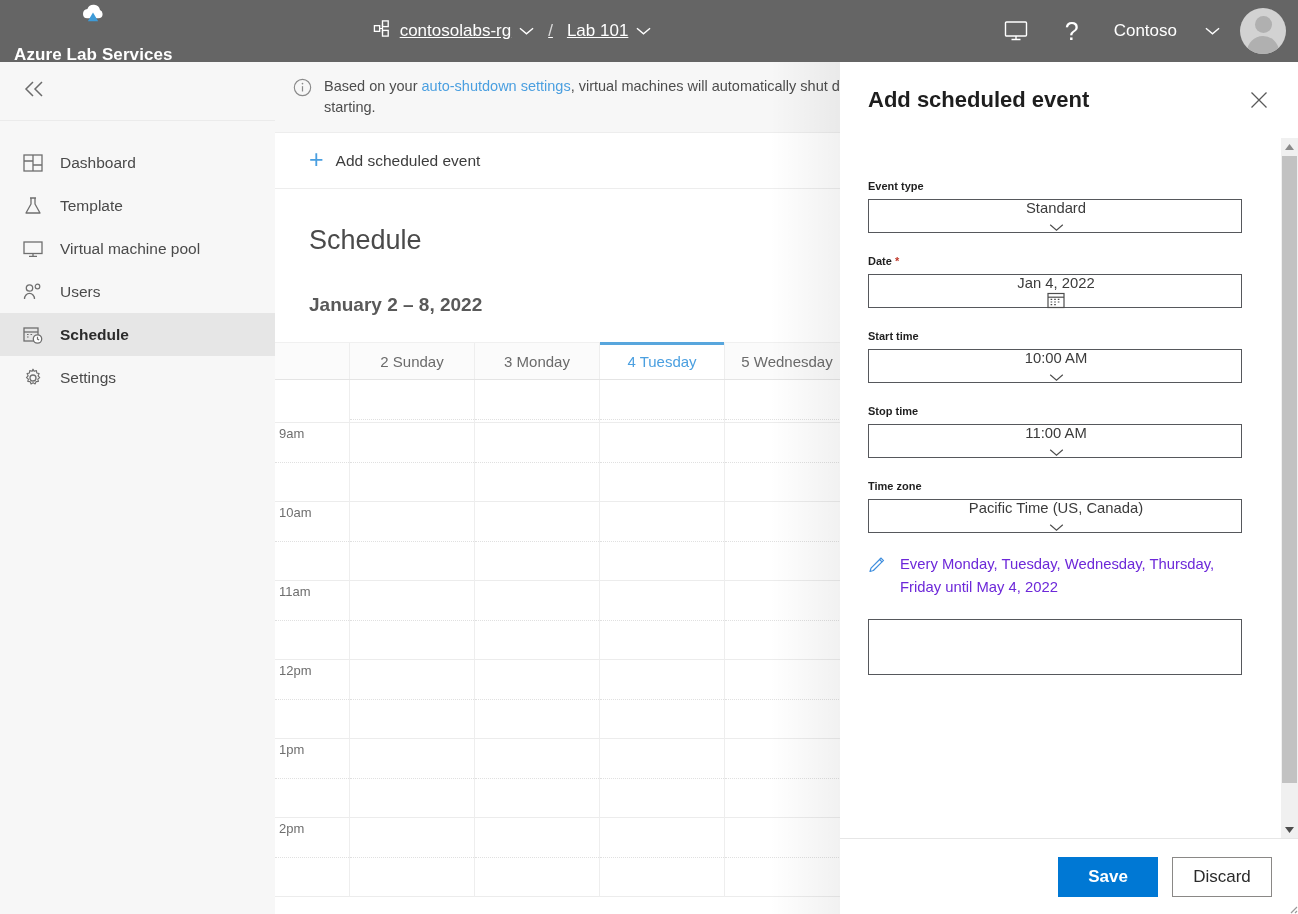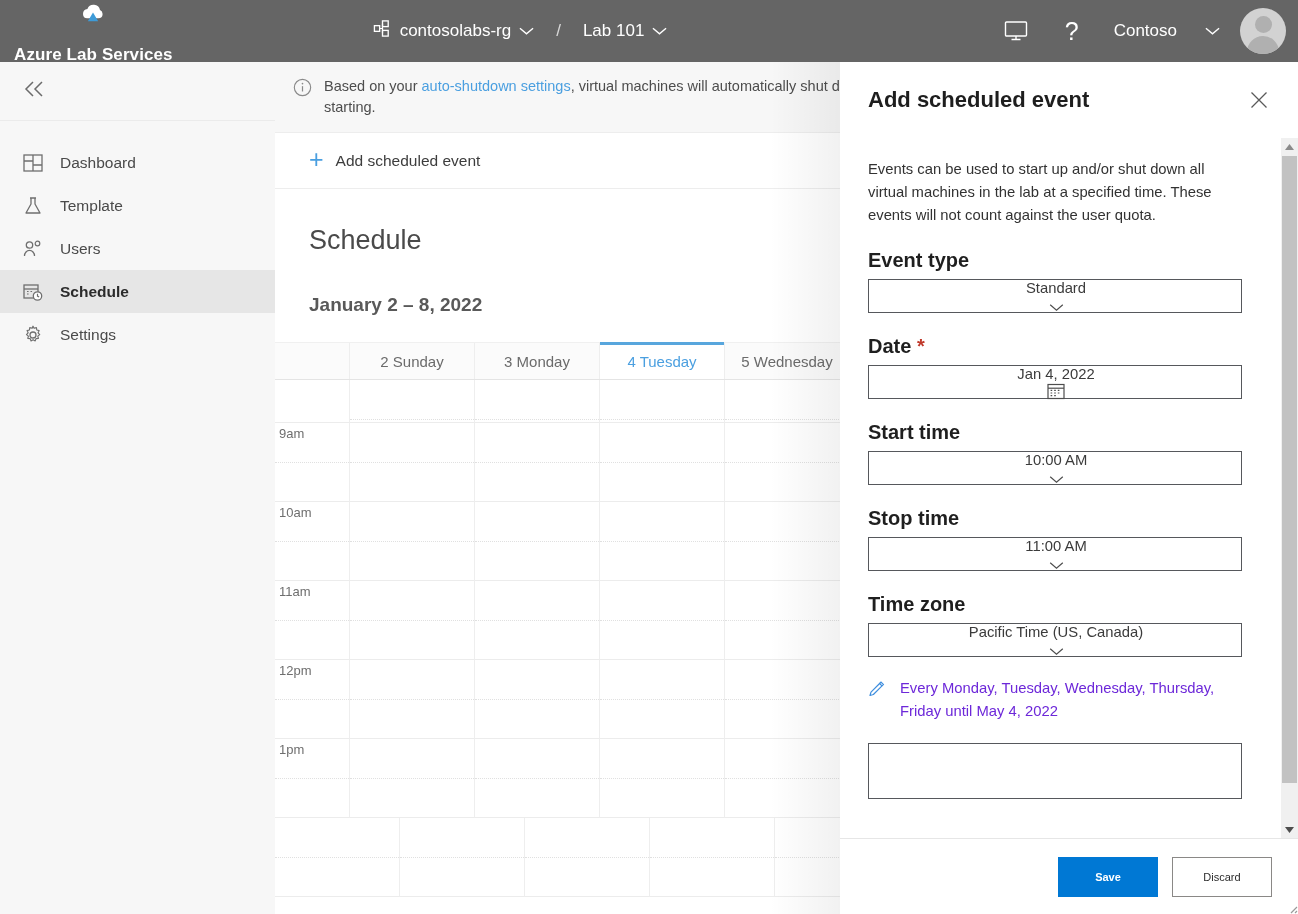--- a/index.html
+++ b/index.html
@@ -14,21 +14,21 @@
   
   .topbar {
     position: absolute; left: 0; top: 0; width: 1298px; height: 62px;
     background: #656565; color: #ffffff;
     display: flex; align-items: center;
   }
   .brand { display: flex; align-items: center; gap: 14px; padding-left: 14px; flex-direction: column; }
   .brand-logo { width: 34px; height: 34px; position: relative; }
   .brand-title { font-size: 17px; font-weight: 700; color: #ffffff; letter-spacing: .1px; }
 
-  .breadcrumb { display: flex; align-items: center; gap: 16px; margin-left: 200px; }
+  .breadcrumb { display: flex; align-items: center; gap: 8px; margin-left: 200px; text-decoration: underline; }
   .bc-item { display: flex; align-items: center; gap: 8px; font-size: 17px; color: #ffffff; cursor: pointer; }
   .bc-sep { font-size: 17px; color: #d8d8d8; margin: 0 6px; }
   .chev { display: inline-block; }
 
   .topright { margin-left: auto; display: flex; align-items: center; gap: 0px; padding-right: 12px; }
   .tr-btn { width: 56px; height: 62px; display: flex; align-items: center; justify-content: center; cursor: pointer; }
   .tenant { display: flex; align-items: center; gap: 28px; font-size: 17px; color: #fff; padding: 0 14px; cursor: pointer; }
   .avatar {
     width: 46px; height: 46px; border-radius: 50%; background: #d2d2d2;
     position: relative; overflow: hidden; margin-left: 6px; flex: none;
@@ -109,21 +109,21 @@
   }
   .panel-head { height: 76px; display: flex; align-items: center; padding: 0 22px 0 28px; flex: none; }
   .panel-title { font-size: 22px; font-weight: 700; color: #1e1e1e; }
   .panel-close { margin-left: auto; width: 34px; height: 34px; display:flex; align-items:center; justify-content:center; cursor: pointer; color:#5a5a5a; font-size: 20px; font-weight: 300;}
 
   .panel-scrollwrap { position: relative; flex: 1 1 auto; overflow: hidden; }
   .panel-body { position: absolute; left: 0; top: 0; width: 430px; height: 100%; padding: 20px 28px 10px 28px; overflow: hidden; }
 
   .intro { font-size: 14.8px; color: #323232; line-height: 23px; }
   .field { margin-top: 22px; }
-  .flabel { font-size: 20px; color: #1f1f1f; font-weight: 700; margin-bottom: 7px; }
+  .flabel { font-size: 11px; color: #1f1f1f; font-weight: 700; margin-bottom: 7px; }
   .req { color: #c0392b; font-weight: 700; }
   .control {
     height: 34px; border: 1px solid #56585c; background: #ffffff;
     display: flex; align-items: center; padding: 0 8px 0 10px; cursor: pointer; flex-direction: column;
   }
   .control .val { font-size: 14.8px; color: #3b3b3b; flex: 1 1 auto; }
   .control .ddi { color: #4d4d4d; flex: none; display:flex; align-items:center; }
   .repeat-row { display: flex; gap: 14px; margin-top: 6px; }
   .pencil { flex: none; width: 18px; height: 18px; margin-top: 3px; }
   .repeat-text { font-size: 14.8px; color: #6d28d9; line-height: 23px; }
@@ -131,21 +131,21 @@
 
   .panel-scrollbar { position: absolute; right: 0; top: 0; width: 17px; height: 100%; background: #f0f0f0; }
   .sb-arrow { width: 17px; height: 17px; display:flex; align-items:center; justify-content:center; cursor: pointer; background:#f0f0f0; }
   .sb-arrow svg { display:block; }
   .sb-thumb { position: absolute; left: 1px; width: 15px; background: #c2c2c2; cursor: pointer; }
 
   .panel-foot {
     height: 76px; flex: none; border-top: 1px solid #e6e6e6; background: #ffffff;
     display: flex; align-items: center; justify-content: flex-end; gap: 14px; padding-right: 26px;
   }
-  .btn { height: 40px; min-width: 100px; font-size: 11px; cursor: pointer; border: 1px solid transparent; }
+  .btn { height: 40px; min-width: 100px; font-size: 17px; cursor: pointer; border: 1px solid transparent; }
   .btn-primary { background: #0078d4; color: #ffffff; font-weight: 700; }
   .btn-secondary { background: #ffffff; color: #2b2b2b; border: 1px solid #8a8886; }
 
   .corner { position: absolute; right: 0; bottom: 0; width: 16px; height: 16px; z-index: 60; }
 </style>
 </head>
 <body>
 
 <div id="root">
 
@@ -234,20 +234,29 @@
 
       <div class="nav-item">
         <span class="ni-ico">
           <svg width="20" height="20" viewBox="0 0 20 20">
             <path d="M8 2 v6 L3 17 h14 L12 8 V2 M7 2 h6" stroke="#6f6f6f" stroke-width="1.3" fill="none" stroke-linejoin="round"></path>
           </svg>
         </span>
         <span class="ni-label">Template</span>
       </div>
 
+      <div class="nav-item">
+        <span class="ni-ico">
+          <svg width="20" height="20" viewBox="0 0 20 20">
+            <rect x="1" y="3" width="18" height="11.5" fill="none" stroke="#6f6f6f" stroke-width="1.3"></rect>
+            <path d="M10 14.5 v2.5 M6 17.3 h8" stroke="#6f6f6f" stroke-width="1.3" fill="none"></path>
+          </svg>
+        </span>
+        <span class="ni-label">Virtual machine pool</span>
+      </div>
 
       <div class="nav-item">
         <span class="ni-ico">
           <svg width="20" height="20" viewBox="0 0 20 20">
             <circle cx="6.5" cy="6" r="3.2" fill="none" stroke="#6f6f6f" stroke-width="1.3"></circle>
             <path d="M1.5 17 c0-3.3 2.3-5.6 5-5.6 s5 2.3 5 5.6" stroke="#6f6f6f" stroke-width="1.3" fill="none"></path>
             <circle cx="14.5" cy="4.5" r="2.3" fill="none" stroke="#6f6f6f" stroke-width="1.2"></circle>
           </svg>
         </span>
         <span class="ni-label">Users</span>
@@ -358,20 +367,21 @@
         </div>
         <div class="cal-row">
           <div class="g">1pm</div>
           <div class="c"></div>
           <div class="c"></div>
           <div class="c"></div>
           <div class="c"></div>
           <div class="c"></div>
         </div>
         <div class="cal-row">
+          <div class="g">2pm</div>
           <div class="c"></div>
           <div class="c"></div>
           <div class="c"></div>
           <div class="c"></div>
           <div class="c"></div>
         </div>
       </div>
     </div>
   </div>
 
@@ -384,21 +394,20 @@
       <div class="panel-close">
         <svg width="18" height="18" viewBox="0 0 18 18">
           <path d="M1.5 1.5 L16.5 16.5 M16.5 1.5 L1.5 16.5" stroke="#5a5a5a" stroke-width="1.3"></path>
         </svg>
       </div>
     </div>
 
     <div class="panel-scrollwrap">
       <div class="panel-body">
 
-        <div class="intro">Events can be used to start up and/or shut down all virtual machines in the lab at a specified time. These events will not count against the user quota.</div>
 
         <div class="field">
           <div class="flabel">Event type</div>
           <div class="control">
             <span class="val">Standard</span>
             <span class="ddi">
               <svg width="15" height="9" viewBox="0 0 16 10">
                   <path d="M1 2 L8 8 L15 2" stroke="#4d4d4d" stroke-width="1.3" fill="none"></path>
                 </svg>
             </span>

